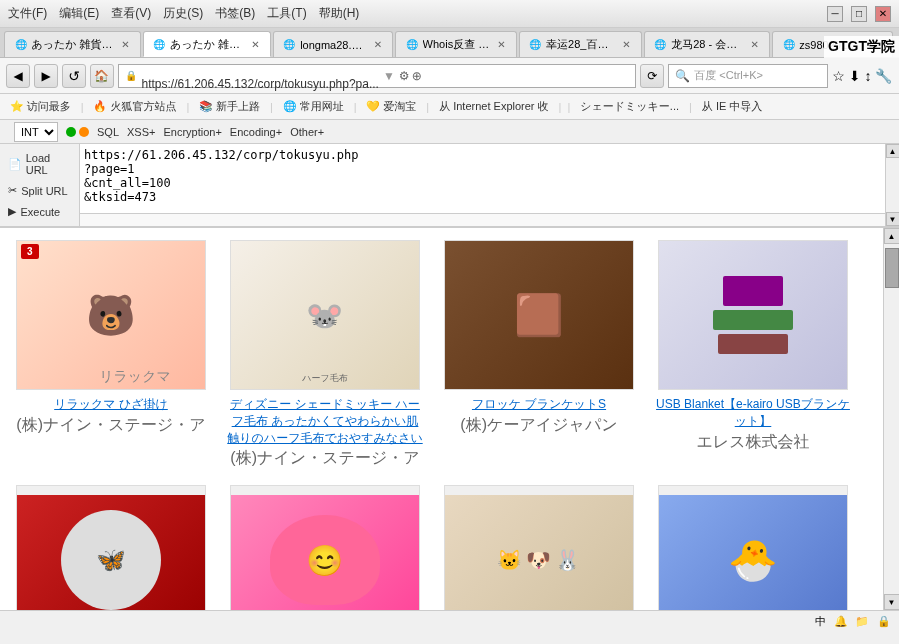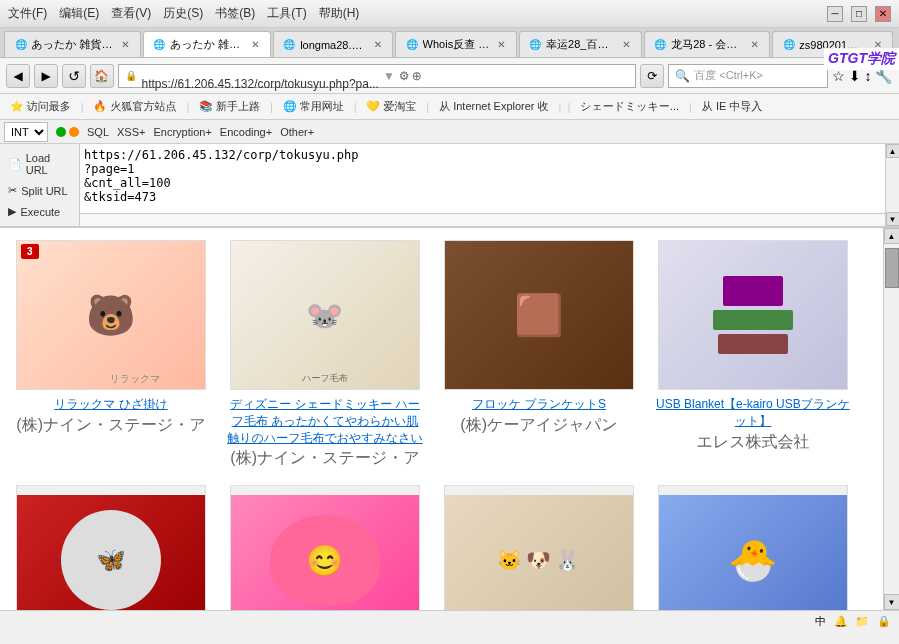--- a/index.html
+++ b/index.html
@@ -93,21 +93,21 @@
       border-radius: 2px;
     }
     .bookmark-sep { color: #ccc; margin: 0 2px; }
 
     
     .hack-toolbar {
       background: #f0f0f0;
       height: 24px;
       display: flex;
       align-items: center;
-      padding: 0 4px;
+      padding: 0 14px;
       gap: 8px;
       border-bottom: 1px solid #ccc;
       font-size: 11px;
     }
     .hack-select {
       height: 20px;
       font-size: 11px;
       border: 1px solid #bbb;
       background: #fff;
       padding: 0 2px;
@@ -263,29 +263,28 @@
     }
     .scroll-thumb {
       width: 14px; height: 40px;
       background: #aaa;
       border: 1px solid #888;
       margin-top: 4px;
     }
 
     .corner-logo {
       position: absolute;
-      top: 48px;
+      top: 36px;
       right: 0;
       font-size: 14px;
       font-weight: bold;
-      color: #6d28d9;
+      color: #000000;
       background: rgba(255,255,255,0.9);
       padding: 2px 4px;
       z-index: 10;
-      font-style: italic;
     }
 
     .tab-favicon { font-size: 10px; }
   </style>
 </head>
 <body>
 
 <div class="title-bar">
   <div class="title-bar-menu">
 
@@ -434,21 +433,21 @@
 <div class="corner-logo">GTGT学院</div>
 
 <div class="content-area" style="height: calc(644px - 28px - 30px - 36px - 26px - 24px - 96px - 22px);">
   <div class="main-content" id="product-grid" style="flex:1;overflow-y:auto;">
     <div class="content-wrapper" id="products-wrapper">
         <div class="product-card">
           <div class="product-img">
             <div style="width:190px;height:150px;background:linear-gradient(135deg,#ffe0cc,#ffb8a0);position:relative;display:flex;align-items:center;justify-content:center;">
     <div style="position:absolute;top:4px;left:4px;background:#cc0000;color:white;font-size:10px;padding:2px 6px;border-radius:2px;font-weight:bold;">3</div>
     <div style="font-size:40px;">🐻</div>
-    <div style="position:absolute;bottom:4px;font-size:10px;color:#888;text-align:center;margin-left:48px;">リラックマ</div>
+    <div style="position:absolute;bottom:4px;font-size:14px;color:#888;text-align:center;margin-left:48px;">リラックマ</div>
   </div>
           </div>
           <div class="product-title">リラックマ ひざ掛け</div>
           <div class="product-seller">(株)ナイン・ステージ・ア</div>
         </div>
         <div class="product-card">
           <div class="product-img">
             <div style="width:190px;height:150px;background:linear-gradient(135deg,#f5f0e8,#e0d4b8);display:flex;align-items:center;justify-content:center;">
     <div style="font-size:30px;">🐭</div>
     <div style="position:absolute;font-size:9px;color:#666;bottom:4px;">ハーフ毛布</div>

